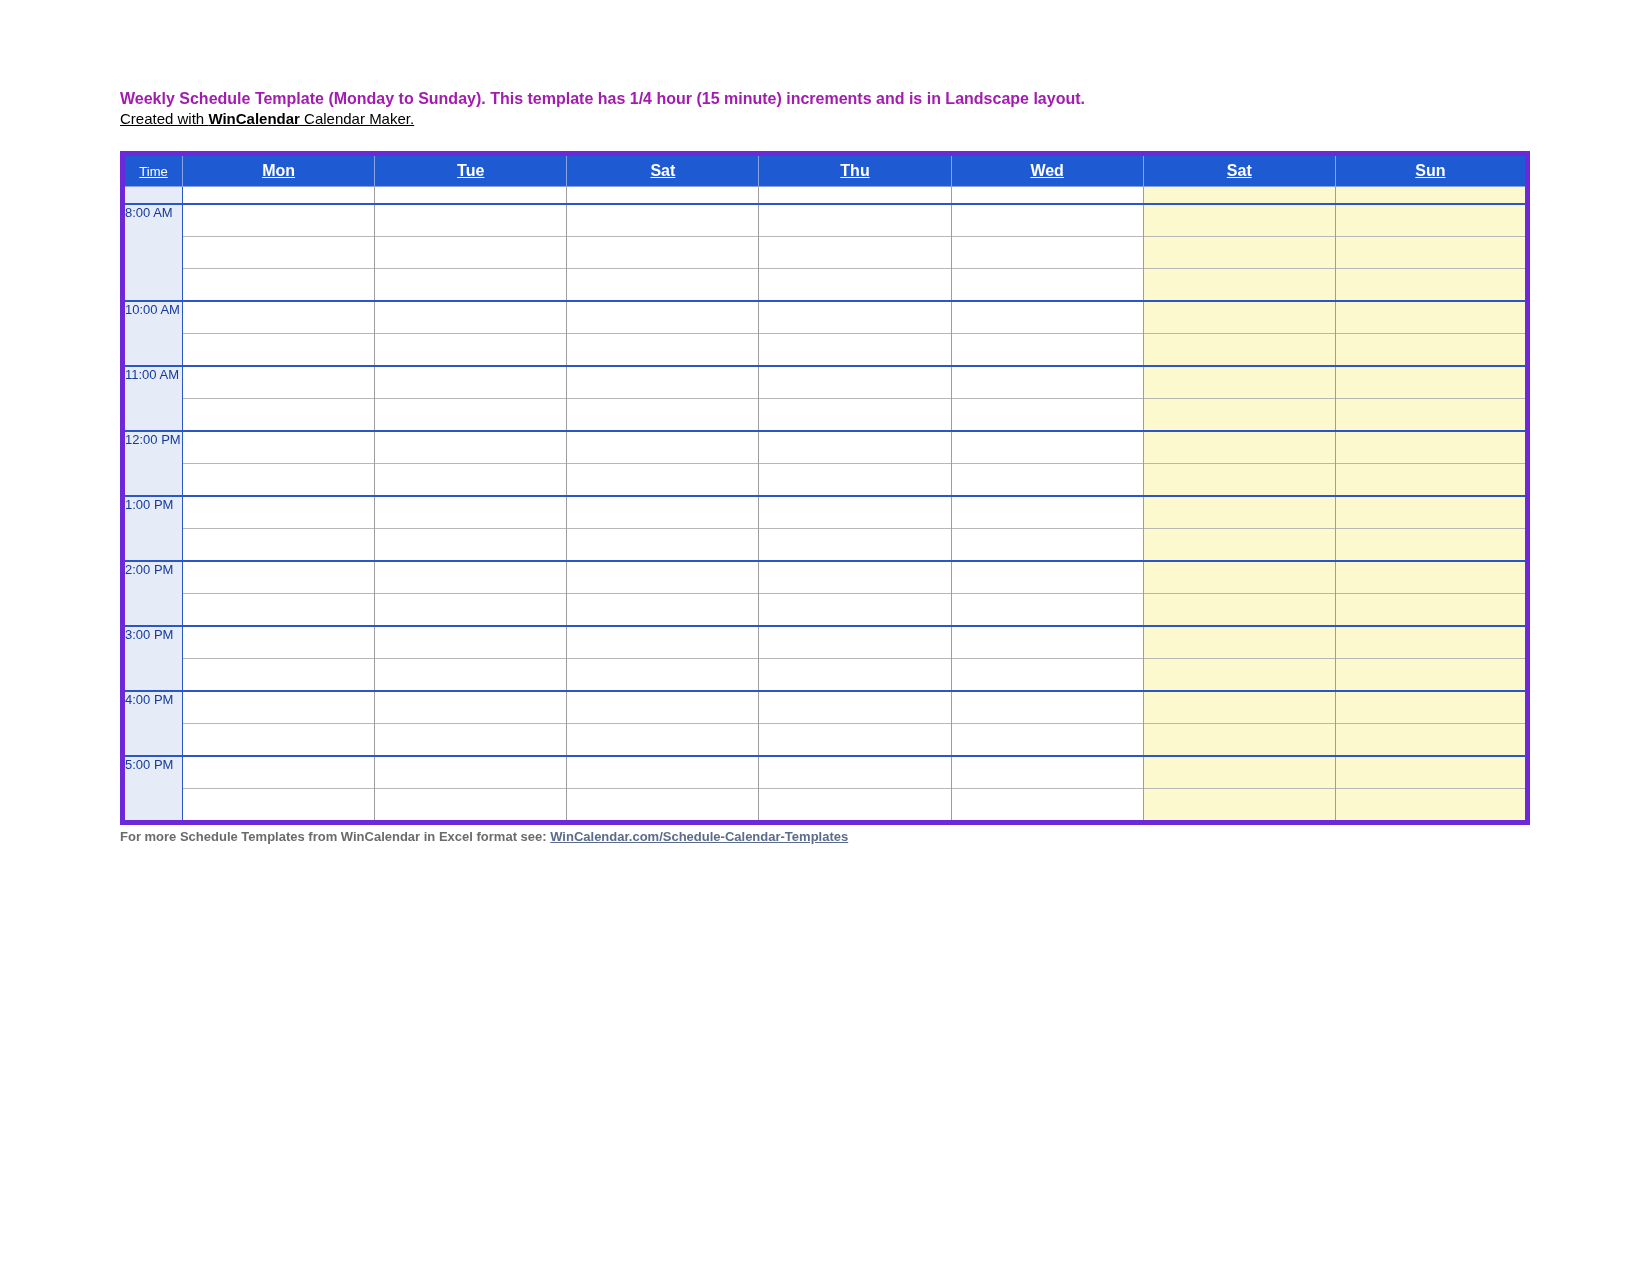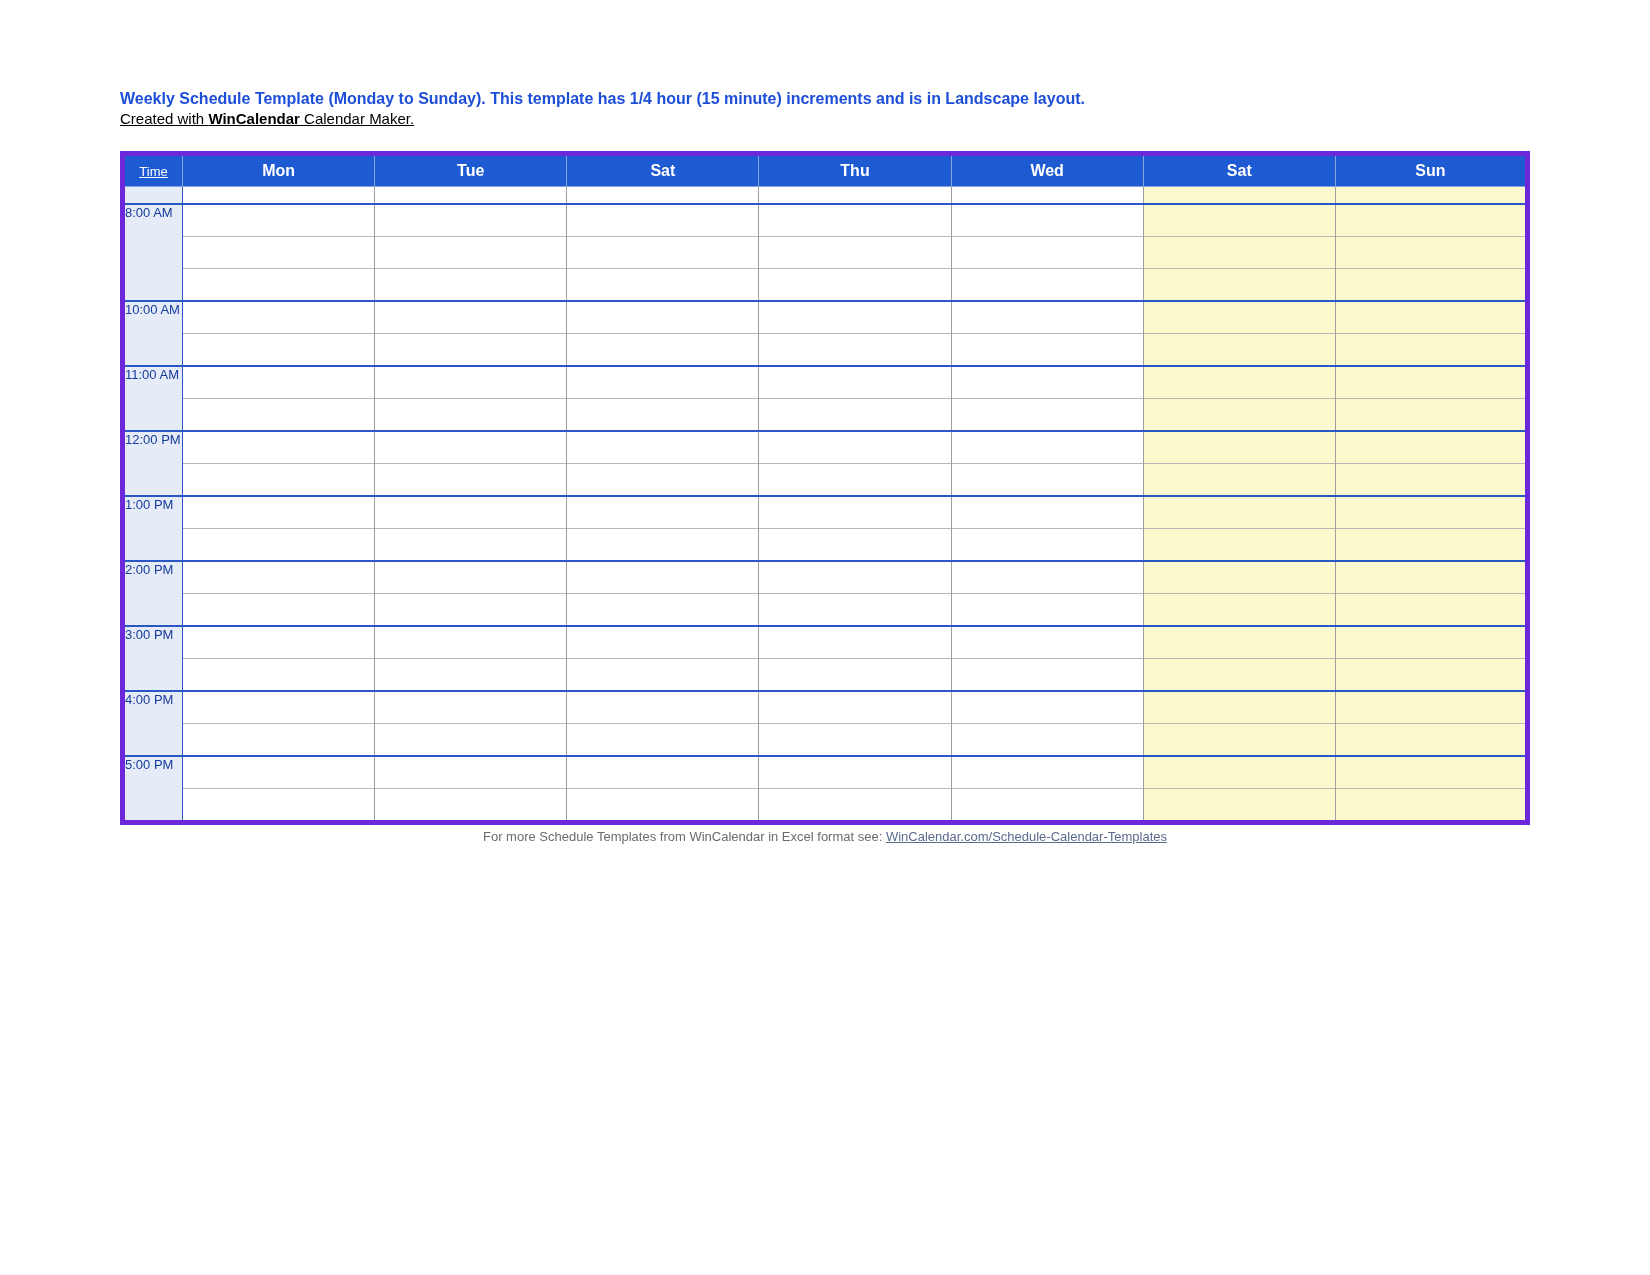--- a/index.html
+++ b/index.html
@@ -9,21 +9,21 @@
     font-family: Arial, Helvetica, sans-serif;
     width: 1650px;
     height: 1275px;
   }
   .page {
     padding: 90px 120px 0 120px;
   }
   .title {
     font-size: 16px;
     font-weight: bold;
-    color: #1d4ed8;
+    color: #a21caf;
     margin-bottom: 2px;
   }
   .subtitle-link {
     font-size: 15px;
     color: #000000;
     text-decoration: underline;
     cursor: pointer;
     display: inline-block;
     margin-bottom: 24px;
   }
@@ -38,20 +38,21 @@
   }
   table.schedule th {
     background: #1e5bd3;
     color: #fff;
     font-weight: bold;
     font-size: 16px;
     text-align: center;
     padding: 4px 0;
     border: 1px solid #88a4e0;
     height: 22px;
+    text-decoration: underline;
   }
   table.schedule th.time-head {
     font-size: 13px;
     font-weight: normal;
     text-decoration: underline;
   }
   col.time-col { width: 60px; }
   col.day-col  { width: auto; }
   table.schedule td {
     border-left: 1px solid #9e9e9e;
@@ -109,24 +110,25 @@
     background: #fcf9cf;
   }
   
   td.last {
     border-right: 2px solid #2a56c6;
   }
   tr.last-row td {
     border-bottom: 2px solid #2a56c6;
   }
   .footer {
-    text-align: center;
+    text-align: left;
     font-size: 13px;
     color: #6b6b6b;
     margin-top: 4px;
+    font-weight: bold;
   }
   .footer a {
     color: #5b6b8c;
     text-decoration: underline;
     cursor: pointer;
   }
 </style>
 </head>
 <body>
 

